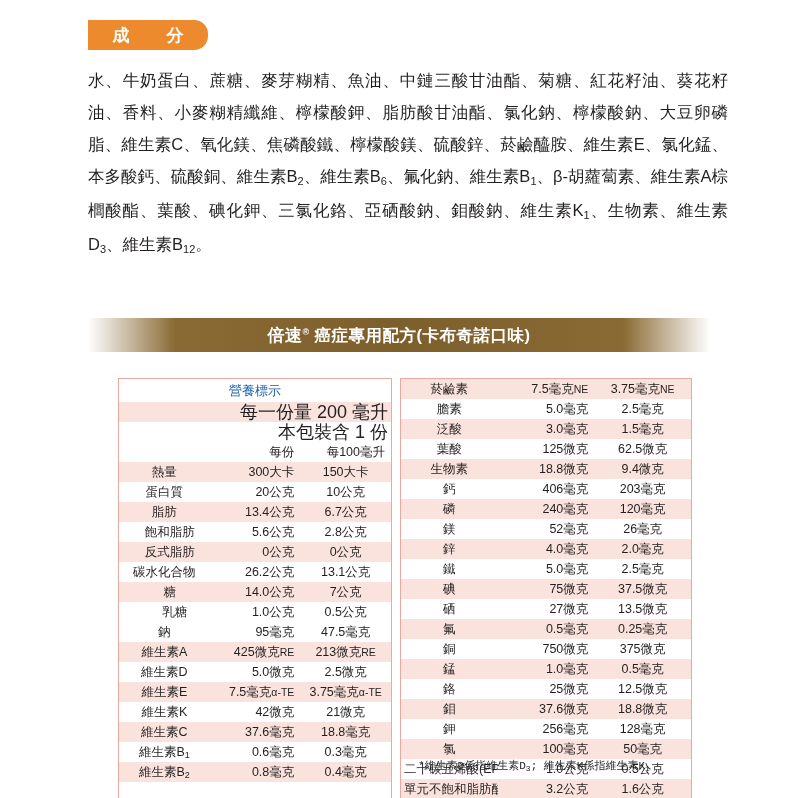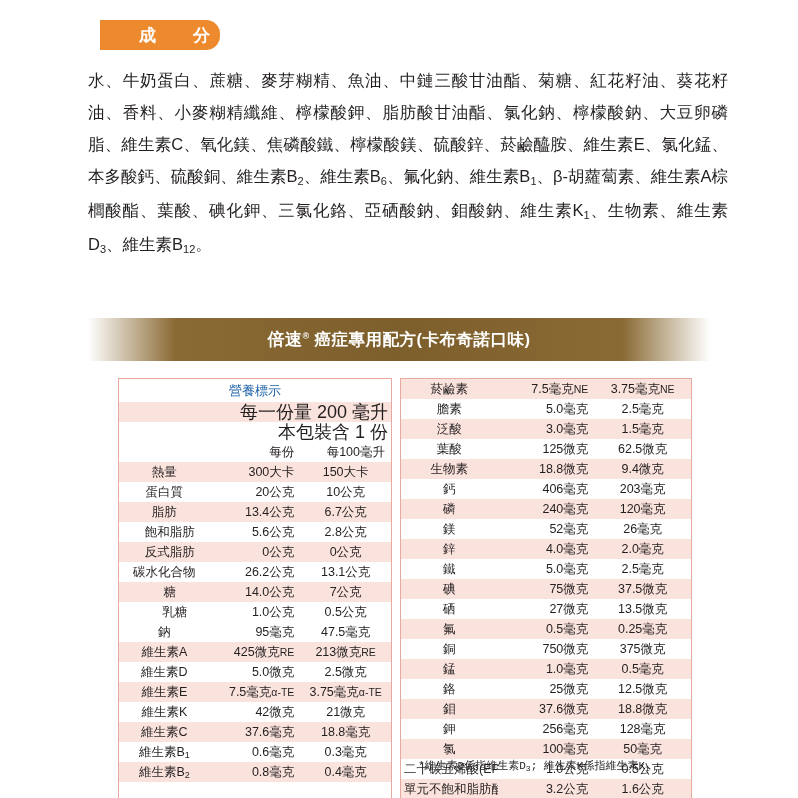--- a/index.html
+++ b/index.html
@@ -12,29 +12,29 @@
     background: #ffffff;
     font-family: "Liberation Sans", sans-serif;
     color: #231f20;
     position: relative;
     overflow: hidden;
   }
 
   
   .ingredients-header {
     position: absolute;
-    left: 100px;
+    left: 88px;
     top: 20px;
     width: 120px;
     height: 30px;
     background: #ee8a2e;
     border-radius: 0 14px 14px 0;
     display: flex;
     align-items: center;
-    justify-content: flex-end;
+    justify-content: center;
   }
   .ingredients-header .label {
     color: #ffffff;
     font-size: 17px;
     font-weight: bold;
     letter-spacing: 10px;
     text-indent: 10px;
   }
 
   .ingredients-body {
@@ -53,21 +53,21 @@
     position: relative;
     top: 3px;
   }
 
   
   .title-bar {
     position: absolute;
     left: 88px;
     top: 318px;
     width: 622px;
-    height: 43px;
+    height: 34px;
     background: linear-gradient(to right, #ffffff 0%, #8a6a34 14%, #7d5f2c 50%, #8a6a34 86%, #ffffff 100%);
     display: flex;
     align-items: center;
     justify-content: center;
   }
   .title-bar .title-text {
     color: #ffffff;
     font-size: 16.5px;
     font-weight: bold;
     letter-spacing: 0.5px;

